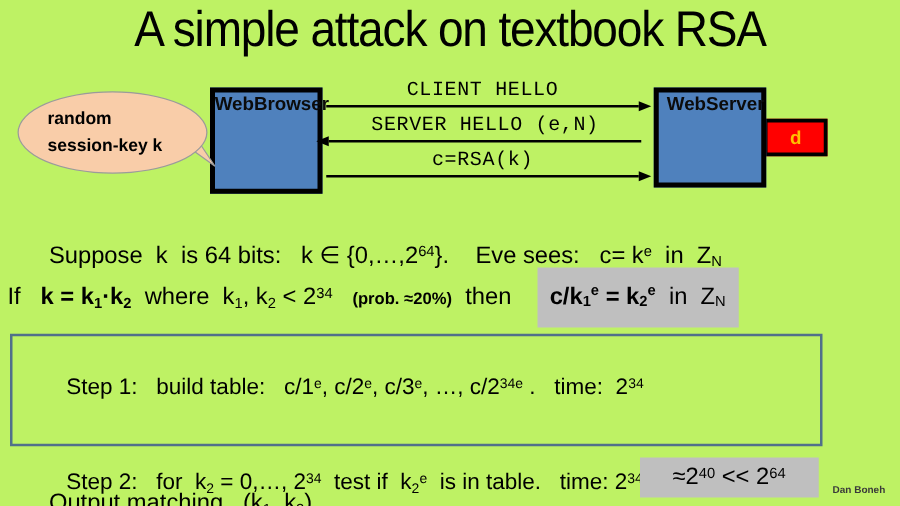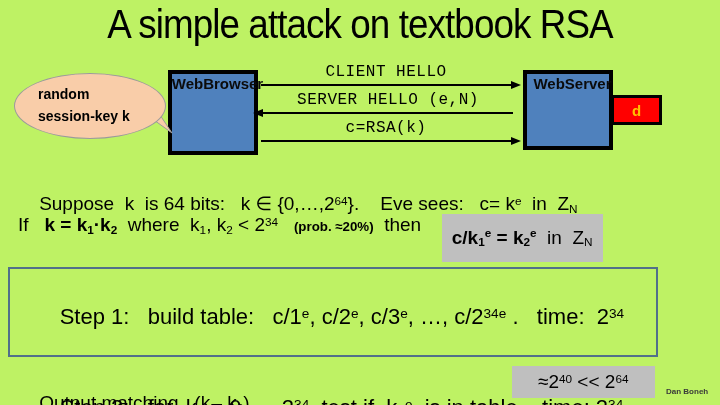--- a/index.html
+++ b/index.html
@@ -38,27 +38,27 @@
   .head-l { left:-10px;  border-right:10px solid #000; }
   .msg { position:absolute; width:250px; text-align:center;
          font-family:"Liberation Mono", monospace; font-size:16px; letter-spacing:.5px; }
   .m1 { left:261px; top:63px; }
   .m2 { left:263px; top:91px; }
   .m3 { left:261px; top:119px; }
 
   
   .line { position:absolute; font-size:19px; white-space:pre; }
   .l-suppose { left:18px; top:170px; }
-  .l-if { left:18px; top:214px; height:48px; display:flex; align-items:flex-start; }
+  .l-if { left:6px; top:214px; height:48px; display:flex; align-items:center; }
   .hlbox { background:var(--highlight-gray); }
   .if-hl { align-self:stretch; display:inline-flex; align-items:center;
            padding:0 10px; margin-left:10px; }
   .stepsbox { position:absolute; left:8px; top:267px; width:650px; height:90px;
               border:2px solid var(--steps-border); padding:9px 0 0 13px;
-              display:flex; flex-direction:column; gap:13px; font-size:22px; white-space:pre; }
+              display:flex; flex-direction:column; gap:13px; font-size:18px; white-space:pre; }
   .l-output { left:18px; top:370px; }
   .l-total  { left:337px; top:370px; }
   .l-totalhl { position:absolute; left:512px; top:366px; height:32px;
                display:inline-flex; align-items:center; padding:0 26px;
                font-size:19px; white-space:pre; }
   .credit { position:absolute; left:666px; top:387px; font-size:8px; font-weight:700; color:#3a3a3a; }
 
   .sup { font-size:62%; position:relative; top:-.45em; }
   .sub { font-size:62%; position:relative; top:.28em; }
   .b { font-weight:700; }

